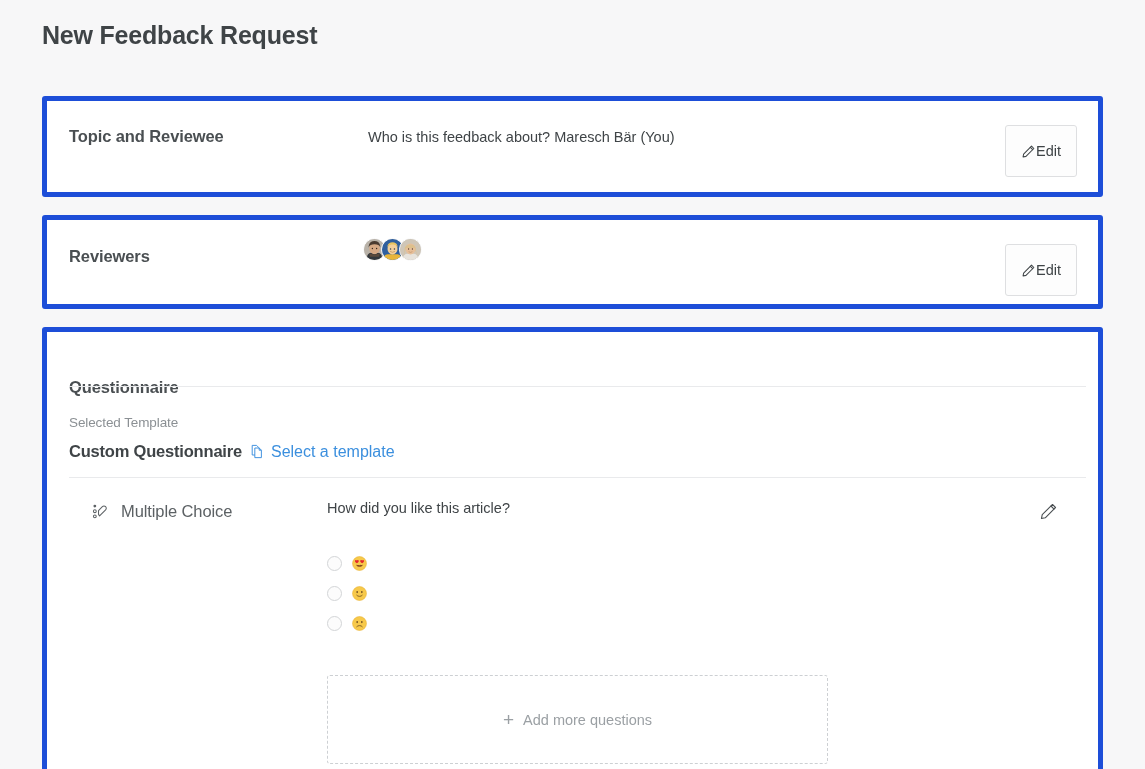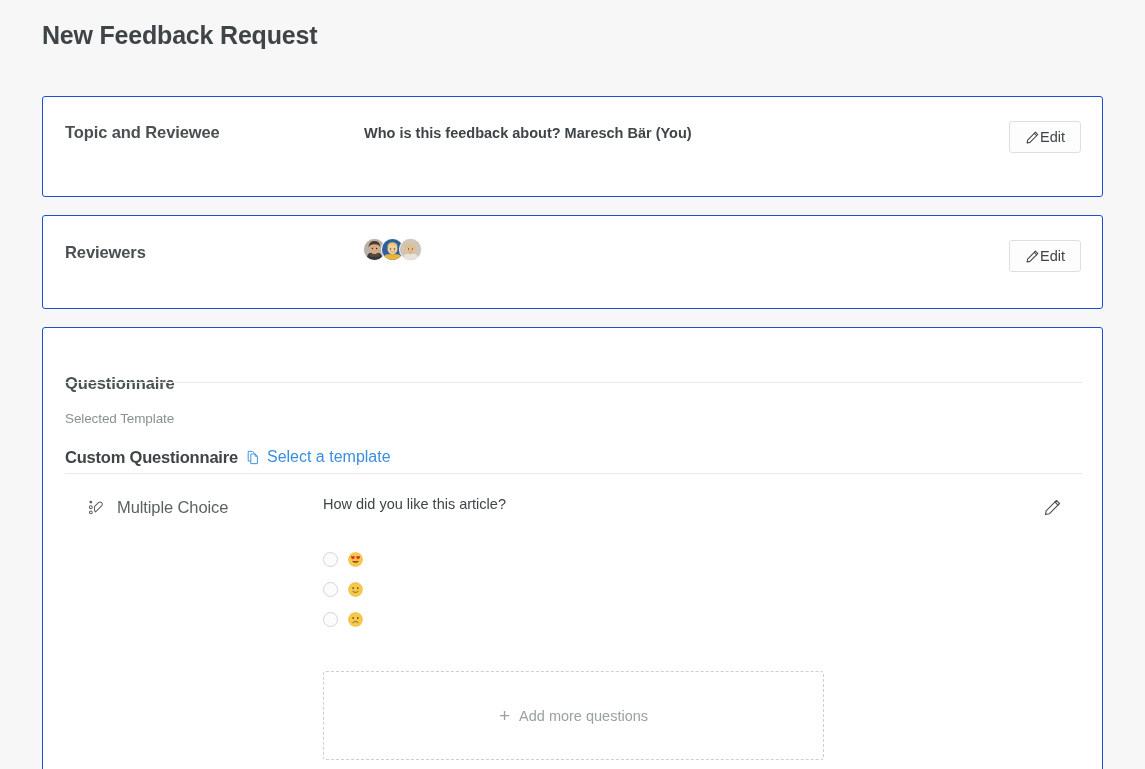--- a/index.html
+++ b/index.html
@@ -31,21 +31,21 @@
     letter-spacing: -0.2px;
     color: #3f4447;
   }
 
   
   .card {
     position: absolute;
     left: 42px;
     width: 1061px;
     background: #ffffff;
-    border: 1px solid #1d4ed8;
+    border: 5px solid #1d4ed8;
     border-radius: 3px;
   }
   #card-topic   { top: 96px;  height: 101px; }
   #card-reviewers { top: 215px; height: 94px; }
   #card-questionnaire { top: 327px; height: 470px; }
 
   .card-row {
     position: relative;
     height: 100%;
   }
@@ -58,34 +58,33 @@
     letter-spacing: -0.1px;
   }
   #card-topic .card-label { top: 26px; }
   #card-reviewers .card-label { top: 27px; }
 
   .card-content {
     position: absolute;
     left: 321px;
     color: #3f4447;
     font-size: 14.5px;
-    font-weight: bold;
   }
   #card-topic .card-content { top: 27px; }
   .content-line { margin-bottom: 12px; line-height: 1.35; }
   .content-line:last-child { margin-bottom: 0; }
 
   
   .edit-btn {
     position: absolute;
     right: 21px;
     display: inline-flex;
     align-items: center;
     justify-content: center;
-    height: 32px;
+    height: 52px;
     padding: 0 15px;
     background: #fdfdfd;
     border: 1px solid #dedfe1;
     border-radius: 3px;
     font-size: 14.5px;
     color: #3f4447;
     cursor: pointer;
     font-family: "Liberation Sans", sans-serif;
   }
   #card-topic .edit-btn { top: 24px; }
@@ -137,23 +136,23 @@
     position: absolute;
     left: 22px;
     top: 83px;
     font-size: 13.5px;
     color: #8b9094;
     letter-spacing: -0.1px;
   }
   .tpl-row {
     position: absolute;
     left: 22px;
-    top: 120px;
+    top: 110px;
     display: flex;
-    align-items: flex-start;
+    align-items: center;
     gap: 8px;
   }
   .tpl-name {
     font-size: 16.5px;
     font-weight: bold;
     color: #3f4447;
     letter-spacing: -0.2px;
   }
   .tpl-link {
     display: inline-flex;

